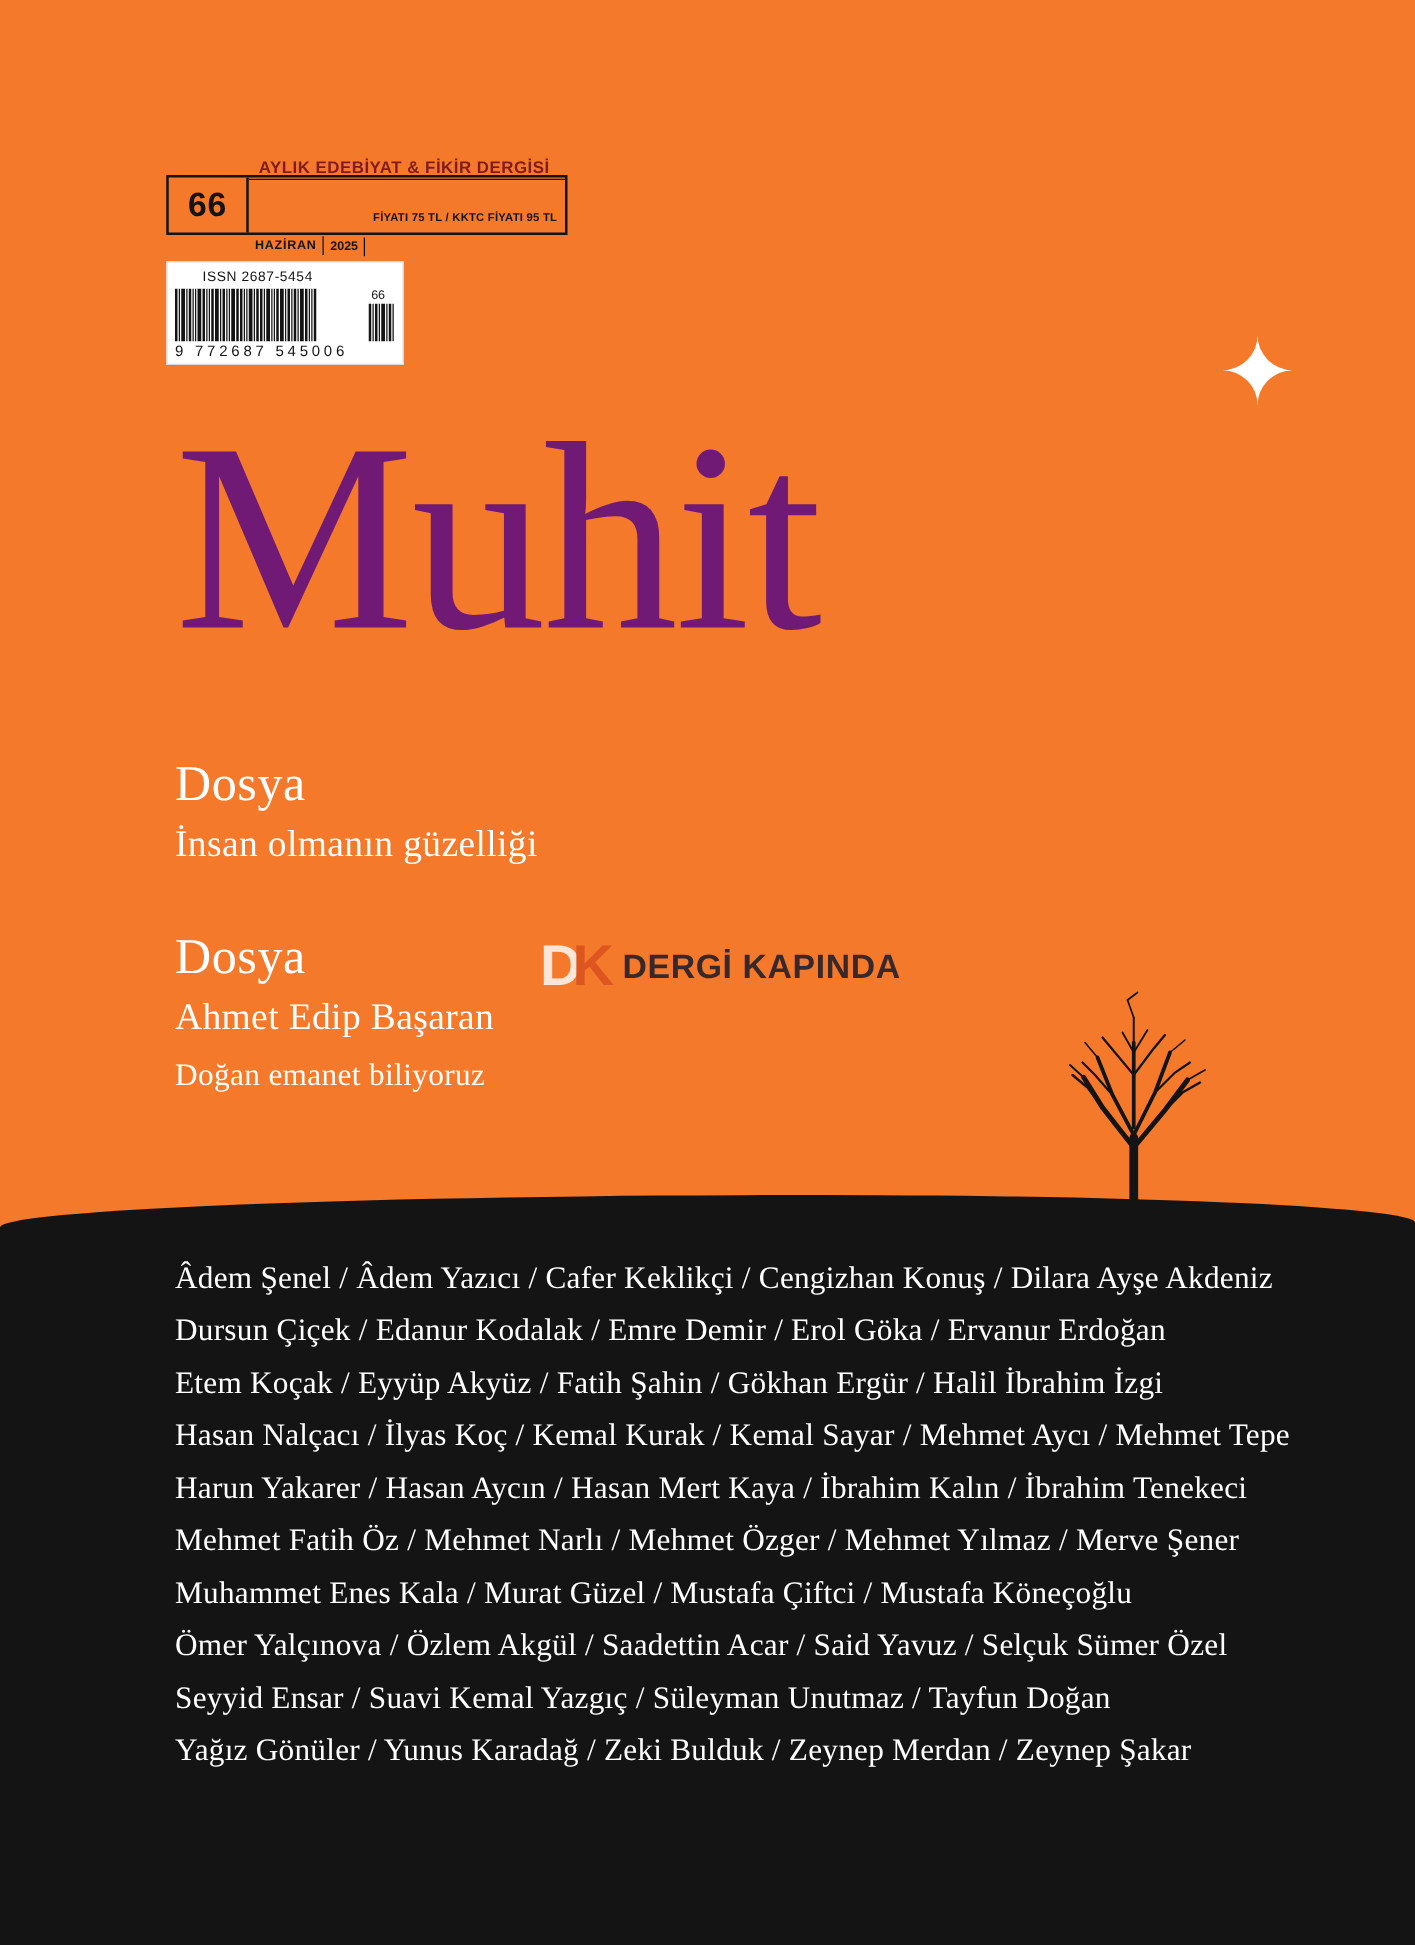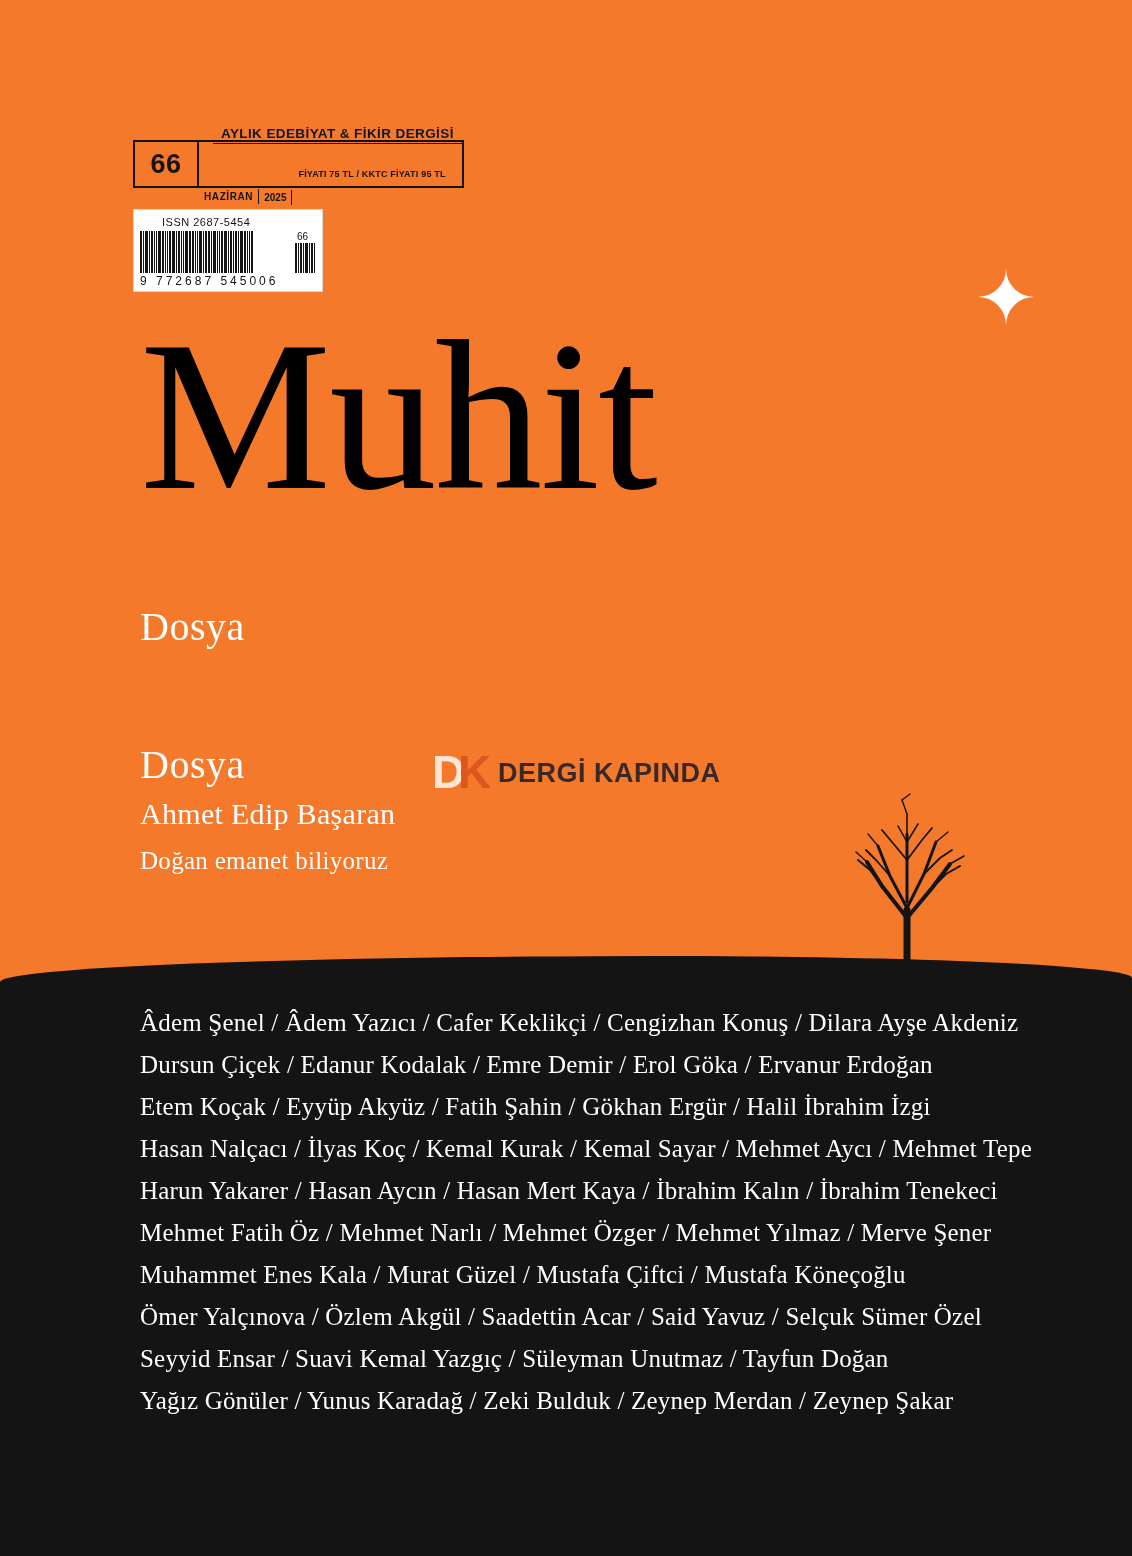--- a/index.html
+++ b/index.html
@@ -63,24 +63,23 @@
   .masthead-right {
     display: flex;
     flex-direction: column;
     justify-content: center;
   }
   .masthead-top {
     font-family: "Liberation Sans", sans-serif;
     font-weight: bold;
     font-size: 13.5px;
     letter-spacing: 0.4px;
-    color: #0f172a;
+    color: #7f1d1d;
     padding: 2px 8px 2px 8px;
     border-bottom: 1.5px solid #141414;
-    margin-left: 14px;
   }
   .masthead-bottom {
     display: flex;
     align-items: center;
     font-family: "Liberation Sans", sans-serif;
     font-size: 10px;
     font-weight: bold;
     color: #141414;
   }
   .mb-month {
@@ -157,25 +156,25 @@
     font-family: "Liberation Sans", sans-serif;
     font-size: 12px;
     letter-spacing: 3px;
     color: #141414;
     margin-top: 1px;
   }
   
   .logo {
     position: absolute;
     left: 140px;
-    top: 308px;
+    top: 322px;
     font-family: "Liberation Serif", serif;
     font-size: 215px;
     line-height: 1;
-    color: #000000;
+    color: #701a75;
     letter-spacing: -2px;
   }
   .star {
     position: absolute;
     left: 975px;
     top: 262px;
     color: #ffffff;
     font-size: 74px;
     line-height: 1;
   }
@@ -350,20 +349,21 @@
         </div>
       </div>
       <div class="barcode-digits">9 772687 545006</div>
     </div>
 
     <div class="logo">Muhit</div>
     <div class="star">✦</div>
 
     <div class="dossier dossier-1">
       <div class="dossier-title">Dosya</div>
+      <div class="dossier-sub">İnsan olmanın güzelliği</div>
     </div>
 
     <div class="dossier dossier-2">
       <div class="dossier-title">Dosya</div>
       <div class="dossier-sub">Ahmet Edip Başaran</div>
       <div class="dossier-sub2">Doğan emanet biliyoruz</div>
     </div>
 
     <div class="watermark">
       <div class="wm-mark">

